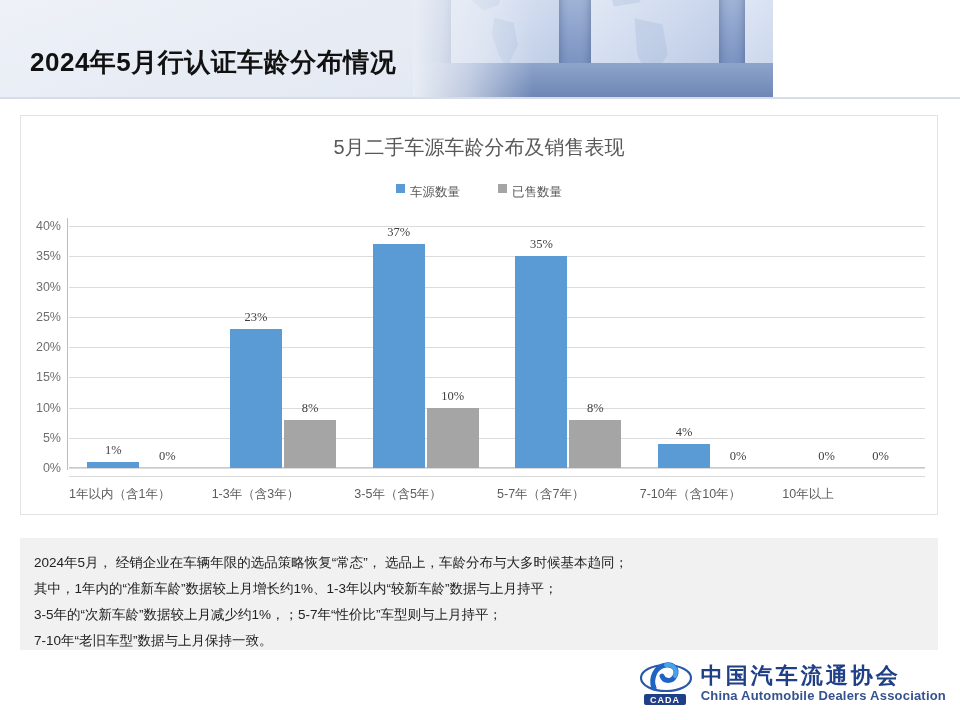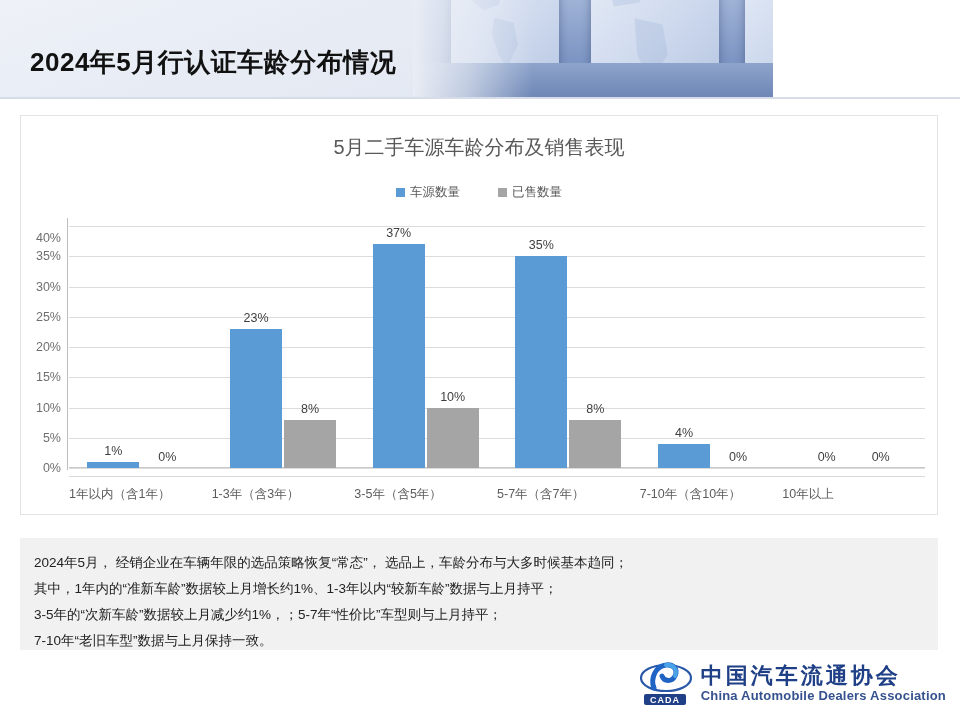--- a/index.html
+++ b/index.html
@@ -90,21 +90,21 @@
   }
   .legend {
     position: absolute;
     left: 0; top: 68px; width: 100%;
     display: flex;
     justify-content: center;
     gap: 38px;
     font-size: 12.5px;
     color: #595959;
   }
-  .legend-item { display: flex; align-items: center; gap: 5px; }
+  .legend-item { display: flex; align-items: flex-start; gap: 5px; }
   .legend-swatch { width: 9px; height: 9px; display: inline-block; }
 
   
   .plot {
     position: absolute;
     left: 48px; top: 110px;
     width: 856px; height: 242px;
   }
   .ytick {
     position: absolute;
@@ -147,20 +147,21 @@
     position: absolute;
     left: 50%;
     bottom: 0;
     transform: translateX(-50%);
     width: 108px;
     height: 100%;
     display: flex;
     align-items: flex-end;
     justify-content: center;
     gap: 2px;
+    font-family: Liberation Serif, serif;
   }
   .bar-slot {
     width: 52px;
     height: 100%;
     position: relative;
     display: flex;
     align-items: flex-end;
   }
   .bar {
     width: 100%;
@@ -273,21 +274,21 @@
       <span class="legend-swatch" style="background:#a5a5a5"></span>
       <span>已售数量</span>
     </div>
   </div>
 
   <div class="plot" id="plot">
     <div class="yaxis-spine"></div>
     <div class="axisline"></div>
     <div id="gridlayer">
         <div class="gridline" style="top: 0px;"></div>
-        <div class="ytick" style="top: 12px;">40%</div>
+        <div class="ytick" style="top: 0px;">40%</div>
         <div class="gridline" style="top: 30.25px;"></div>
         <div class="ytick" style="top: 30.25px;">35%</div>
         <div class="gridline" style="top: 60.5px;"></div>
         <div class="ytick" style="top: 60.5px;">30%</div>
         <div class="gridline" style="top: 90.75px;"></div>
         <div class="ytick" style="top: 90.75px;">25%</div>
         <div class="gridline" style="top: 121px;"></div>
         <div class="ytick" style="top: 121px;">20%</div>
         <div class="gridline" style="top: 151.25px;"></div>
         <div class="ytick" style="top: 151.25px;">15%</div>

